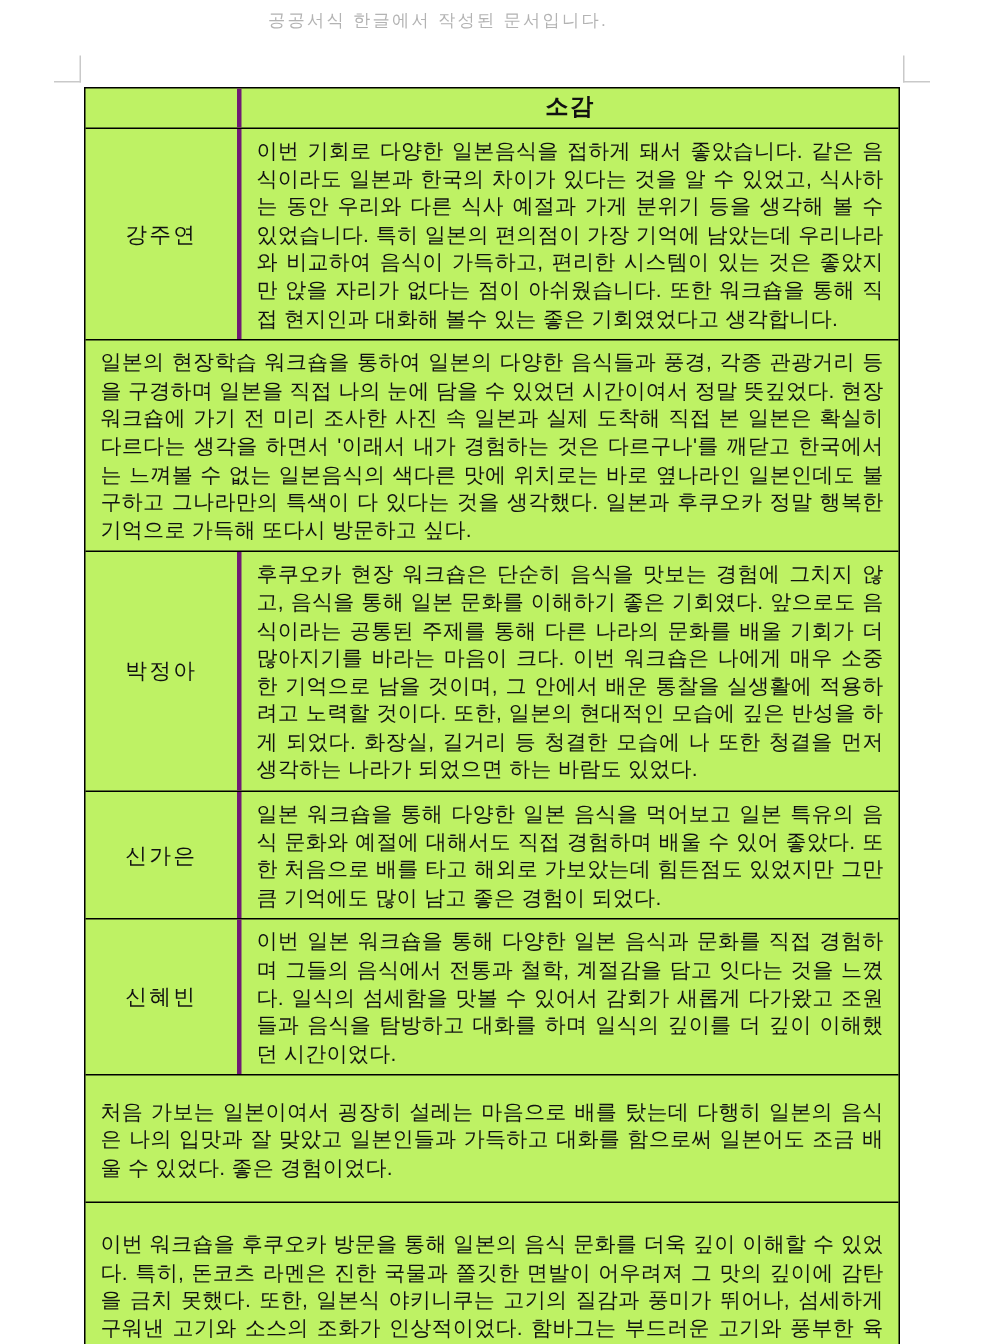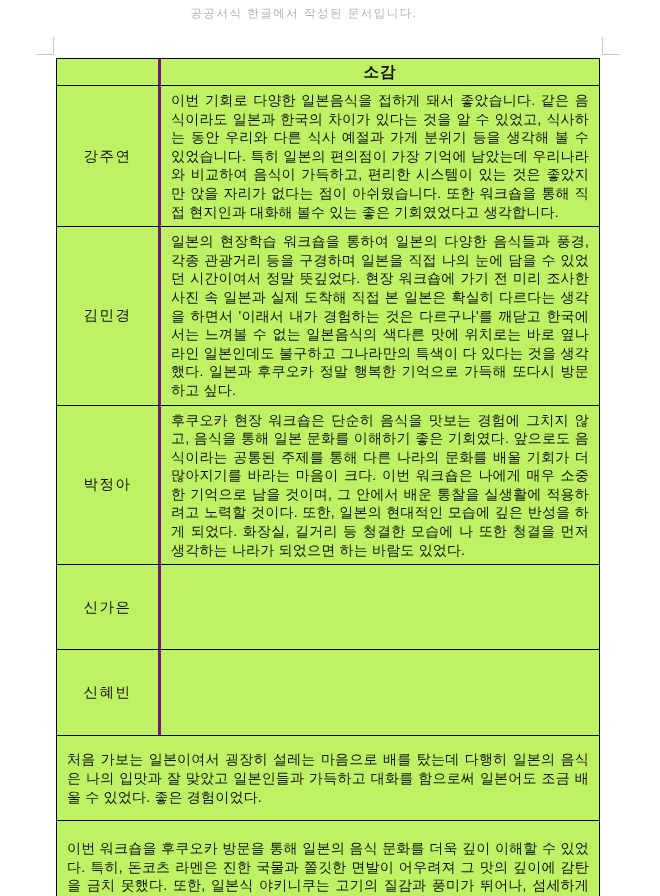--- a/index.html
+++ b/index.html
@@ -13,21 +13,21 @@
     position: relative;
     overflow: hidden;
     font-family: "Liberation Sans", "DejaVu Sans", sans-serif;
     color: #1a1a1a;
   }
 
   
   .notice {
     position: absolute;
     top: 6px;
-    left: 16px;
+    left: 4px;
     width: 576px;
     text-align: center;
     font-size: 11.5px;
     letter-spacing: 1.5px;
     color: #b3b3b3;
   }
 
   
   .mark {
     position: absolute;
@@ -125,39 +125,44 @@
   </div>
 
   <div class="trow row-1">
     <div class="name-cell">강주연</div>
     <div class="text-cell">
         <span>이번 기회로 다양한 일본음식을 접하게 돼서 좋았습니다. 같은 음식이라도 일본과 한국의 차이가 있다는 것을 알 수 있었고, 식사하는 동안 우리와 다른 식사 예절과 가게 분위기 등을 생각해 볼 수 있었습니다. 특히 일본의 편의점이 가장 기억에 남았는데 우리나라와 비교하여 음식이 가득하고, 편리한 시스템이 있는 것은 좋았지만 앉을 자리가 없다는 점이 아쉬웠습니다. 또한 워크숍을 통해 직접 현지인과 대화해 볼수 있는 좋은 기회였었다고 생각합니다.</span>
       </div>
   </div>
 
   <div class="trow row-2">
-    <div class="name-cell">김민경</div>
     <div class="text-cell">
         <span>일본의 현장학습 워크숍을 통하여 일본의 다양한 음식들과 풍경, 각종 관광거리 등을 구경하며 일본을 직접 나의 눈에 담을 수 있었던 시간이여서 정말 뜻깊었다. 현장 워크숍에 가기 전 미리 조사한 사진 속 일본과 실제 도착해 직접 본 일본은 확실히 다르다는 생각을 하면서 '이래서 내가 경험하는 것은 다르구나'를 깨닫고 한국에서는 느껴볼 수 없는 일본음식의 색다른 맛에 위치로는 바로 옆나라인 일본인데도 불구하고 그나라만의 특색이 다 있다는 것을 생각했다. 일본과 후쿠오카 정말 행복한 기억으로 가득해 또다시 방문하고 싶다.</span>
       </div>
   </div>
 
   <div class="trow row-3">
     <div class="name-cell">박정아</div>
     <div class="text-cell">
         <span>후쿠오카 현장 워크숍은 단순히 음식을 맛보는 경험에 그치지 않고, 음식을 통해 일본 문화를 이해하기 좋은 기회였다. 앞으로도 음식이라는 공통된 주제를 통해 다른 나라의 문화를 배울 기회가 더 많아지기를 바라는 마음이 크다. 이번 워크숍은 나에게 매우 소중한 기억으로 남을 것이며, 그 안에서 배운 통찰을 실생활에 적용하려고 노력할 것이다. 또한, 일본의 현대적인 모습에 깊은 반성을 하게 되었다. 화장실, 길거리 등 청결한 모습에 나 또한 청결을 먼저 생각하는 나라가 되었으면 하는 바람도 있었다.</span>
       </div>
   </div>
 
   <div class="trow row-4">
     <div class="name-cell">신가은</div>
+    <div class="text-cell">
+        <span>일본 워크숍을 통해 다양한 일본 음식을 먹어보고 일본 특유의 음식 문화와 예절에 대해서도 직접 경험하며 배울 수 있어 좋았다. 또한 처음으로 배를 타고 해외로 가보았는데 힘든점도 있었지만 그만큼 기억에도 많이 남고 좋은 경험이 되었다.</span>
+      </div>
   </div>
 
   <div class="trow row-5">
     <div class="name-cell">신혜빈</div>
+    <div class="text-cell">
+        <span>이번 일본 워크숍을 통해 다양한 일본 음식과 문화를 직접 경험하며 그들의 음식에서 전통과 철학, 계절감을 담고 잇다는 것을 느꼈다. 일식의 섬세함을 맛볼 수 있어서 감회가 새롭게 다가왔고 조원들과 음식을 탐방하고 대화를 하며 일식의 깊이를 더 깊이 이해했던 시간이었다.</span>
+      </div>
   </div>
 
   <div class="trow row-6">
     <div class="text-cell">
         <span>처음 가보는 일본이여서 굉장히 설레는 마음으로 배를 탔는데 다행히 일본의 음식은 나의 입맛과 잘 맞았고 일본인들과 가득하고 대화를 함으로써 일본어도 조금 배울 수 있었다. 좋은 경험이었다.</span>
       </div>
   </div>
 
   <div class="trow row-7">
     <div class="text-cell">

